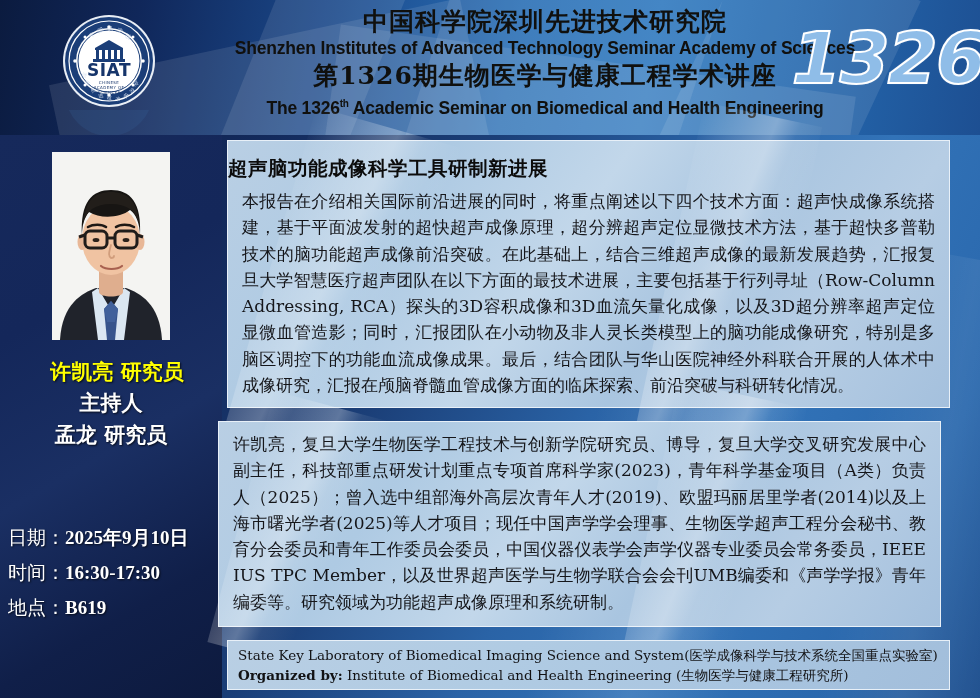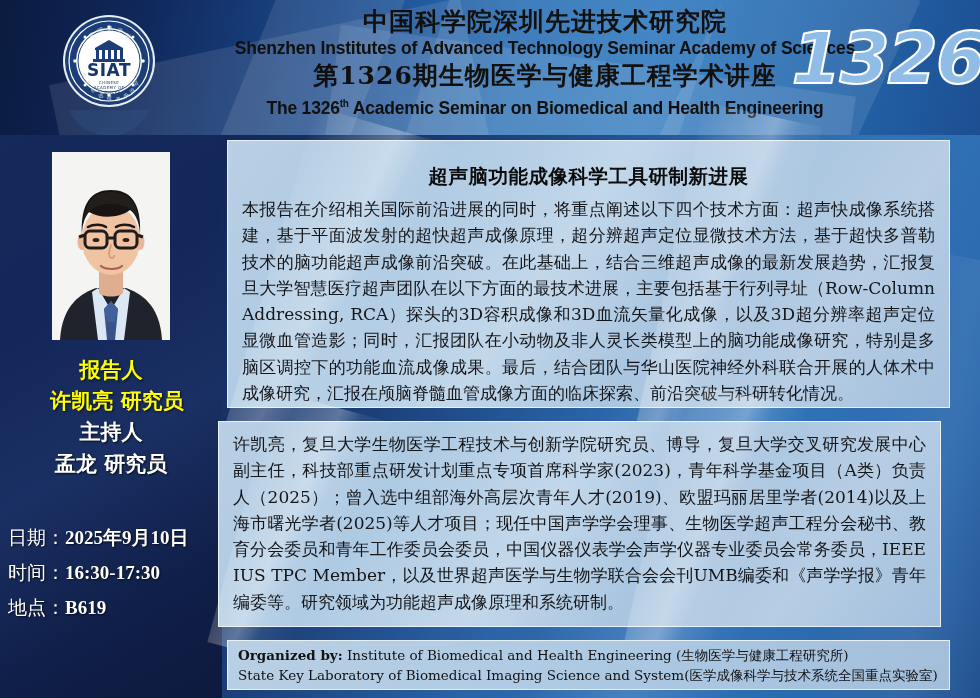--- a/index.html
+++ b/index.html
@@ -113,23 +113,23 @@
   }
   .panel-abstract{left:227px;top:140px;width:723px;height:268px;}
   .panel-bio{left:218px;top:421px;width:723px;height:206px;}
   .panel-org{left:227px;top:640px;width:723px;height:50px;
     background:linear-gradient(125deg,#b9cfe4 0%,#b0cbe3 40%,#a9c5e0 70%,#a2bedb 100%);}
 
   .panel-sheen{position:absolute;pointer-events:none;
     background:linear-gradient(100deg,rgba(255,255,255,0) 0%,rgba(255,255,255,.30) 42%,rgba(255,255,255,.08) 55%,rgba(255,255,255,0) 75%);}
 
   .talk-title{
-    text-align:center;font-size:19.5px;font-weight:bold;color:#0c0c0c;
+    font-size:19.5px;font-weight:bold;color:#0c0c0c;
     font-family:"DejaVu Serif","Liberation Serif",serif;
-    padding-top:22px;letter-spacing:.5px;position:relative;
+    padding-top:14px;letter-spacing:.5px;position:relative;
   }
   .abstract-text{
     position:relative;
     margin:6px 14px 0 14px;
     font-size:17px;line-height:26.3px;color:#15161a;text-align:justify;
     font-family:"DejaVu Serif","Liberation Serif",serif;
     text-indent:0;
   }
   .bio-text{
     position:relative;
@@ -263,21 +263,20 @@
       <path d="M36 75 C41 72 50 72 54 75" stroke="#1d1815" stroke-width="2.6" fill="none" stroke-linecap="round"></path>
       <path d="M64 75 C68 72 77 72 82 75" stroke="#1d1815" stroke-width="2.6" fill="none" stroke-linecap="round"></path>
 
       <path d="M59 93 C57 100 56 104 59 106 C61 106 62 105 62 104" stroke="#d19d7c" stroke-width="1.8" fill="none" stroke-linecap="round"></path>
 
       <path d="M49 114 C54 118 65 118 70 114" stroke="#a8604f" stroke-width="2.2" fill="none" stroke-linecap="round"></path>
     </svg>
   </div>
 
   <div class="side">
-    <div class="side-speaker-label">报告人</div>
     <div class="side-speaker-name">许凯亮 研究员</div>
     <div class="side-host-label">主持人</div>
     <div class="side-host-name">孟龙 研究员</div>
   </div>
 
   <div class="meta">
     <div class="meta-row">
       <span class="lab">日期：</span><span class="val">2025年9月10日</span>
     </div>
     <div class="meta-row">
@@ -296,18 +295,18 @@
   </div>
 
   <div class="panel panel-bio">
     <div class="panel-sheen" style="left:430px;top:-30px;width:130px;height:280px;transform:rotate(12deg);"></div>
     <div class="panel-sheen" style="left:20px;top:-20px;width:120px;height:260px;transform:rotate(15deg);"></div>
     <div class="bio-text">许凯亮，复旦大学生物医学工程技术与创新学院研究员、博导，复旦大学交叉研究发展中心副主任，科技部重点研发计划重点专项首席科学家(2023)，青年科学基金项目（A类）负责人（2025）；曾入选中组部海外高层次青年人才(2019)、欧盟玛丽居里学者(2014)以及上海市曙光学者(2025)等人才项目；现任中国声学学会理事、生物医学超声工程分会秘书、教育分会委员和青年工作委员会委员，中国仪器仪表学会声学仪器专业委员会常务委员，IEEE IUS TPC Member，以及世界超声医学与生物学联合会会刊UMB编委和《声学学报》青年编委等。研究领域为功能超声成像原理和系统研制。</div>
   </div>
 
   <div class="panel panel-org">
     <div class="org-inner">
+      <div class="org-line">State Key Laboratory of Biomedical Imaging Science and System(医学成像科学与技术系统全国重点实验室)</div>
       <div class="org-line"><b>Organized by:</b><span> Institute of Biomedical and Health Engineering (生物医学与健康工程研究所)</span></div>
-      <div class="org-line">State Key Laboratory of Biomedical Imaging Science and System(医学成像科学与技术系统全国重点实验室)</div>
     </div>
   </div>
 
 </div>
 
 </body></html>

